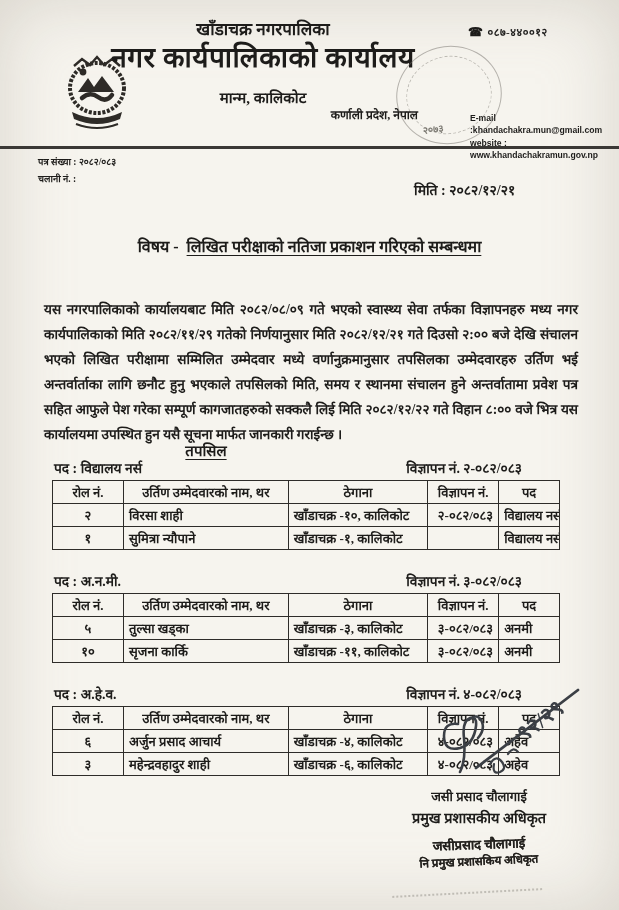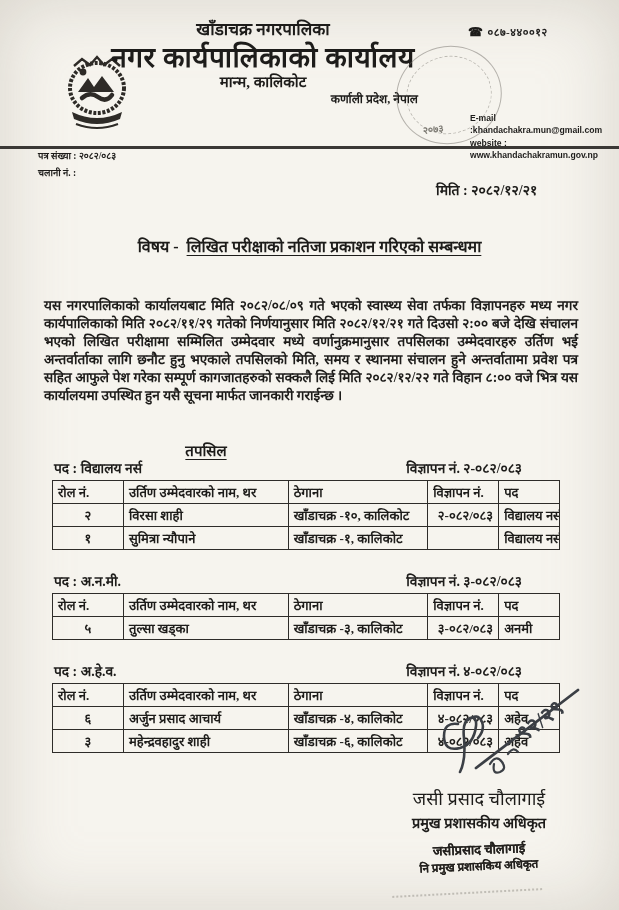--- a/index.html
+++ b/index.html
@@ -10,67 +10,67 @@
     font-family:"Liberation Serif","DejaVu Serif",serif;
     color:#1d1c1a;
   }
   
   .phone{position:absolute;top:24px;left:468px;font-size:11px;font-weight:bold;letter-spacing:.5px;}
   .phone .ph-icon{font-size:12px;margin-right:4px;}
   .emblem{position:absolute;top:54px;left:60px;width:74px;height:82px;}
   .lh-center{position:absolute;top:20px;left:108px;width:310px;text-align:center;line-height:1.15;}
   .lh-muni{font-size:17px;font-weight:bold;}
   .lh-office{font-size:28px;font-weight:bold;margin-top:2px;letter-spacing:.5px;}
-  .lh-place{font-size:15px;font-weight:bold;margin-top:0;}
+  .lh-place{font-size:15px;font-weight:bold;margin-top:16px;}
   .lh-prov{font-size:12px;font-weight:bold;margin-top:2px;text-align:right;}
   .stamp{
     position:absolute;top:46px;left:396px;width:104px;height:96px;border-radius:50%;
     border:1.5px solid rgba(115,112,105,.5);transform:rotate(-14deg);
   }
   .stamp::before{
     content:"";position:absolute;inset:9px;border-radius:50%;
     border:1px dashed rgba(120,117,110,.45);
   }
   .stamp-year{
     position:absolute;bottom:12px;left:18px;font-size:10px;font-weight:bold;
     color:rgba(95,92,85,.8);transform:rotate(8deg);
   }
   .webmail{position:absolute;top:112px;left:470px;width:150px;font-family:"Liberation Sans","DejaVu Sans",sans-serif;font-size:8.6px;font-weight:bold;line-height:1.45;color:#1e1d1b;}
   .rule{position:absolute;top:146px;left:0;width:619px;height:3px;background:#3a3835;}
   
-  .refblock{position:absolute;top:148px;left:38px;font-size:9.5px;font-weight:bold;line-height:1.8;}
-  .dateblock{position:absolute;top:180px;left:436px;font-size:14px;font-weight:bold;line-height:1.6;}
+  .refblock{position:absolute;top:154px;left:38px;font-size:9.5px;font-weight:bold;line-height:1.8;}
+  .dateblock{position:absolute;top:180px;left:414px;font-size:14px;font-weight:bold;line-height:1.6;}
   
   .subject{position:absolute;top:235px;left:0;width:619px;text-align:center;font-size:16px;font-weight:bold;}
   .subject .u{text-decoration:underline;text-underline-offset:3px;margin-left:8px;}
   
   .body-par{
     position:absolute;top:283px;left:44px;width:534px;
-    font-size:13.6px;font-weight:600;line-height:18px;
+    font-size:13.6px;font-weight:600;line-height:25px;
     text-align:justify;text-justify:inter-word;
   }
   .tapsil{position:absolute;top:440px;left:0;width:412px;text-align:center;font-size:15px;font-weight:bold;text-decoration:underline;text-underline-offset:3px;}
   
   .tables{position:absolute;top:458px;left:52px;width:508px;}
   .tbl-section{margin-bottom:21px;}
   .tbl-label{display:flex;justify-content:space-between;font-size:13.8px;font-weight:bold;padding:0 38px 3px 2px;}
   table.res{width:100%;border-collapse:collapse;table-layout:fixed;}
   table.res th,table.res td{
     border:1.3px solid #2e2c29;font-size:13px;font-weight:bold;
     padding:1px 5px;height:20px;overflow:hidden;white-space:nowrap;
   }
   table.res{border:1.8px solid #2e2c29;}
-  table.res th{text-align:left;margin-top:12px;}
+  table.res th{text-align:center;margin-top:12px;}
   td.c0{text-align:center;}
   td.c1,td.c2,td.c4{text-align:left;}
   td.c3{text-align:right;padding-left:8px;}
   
   .hand-sign{position:absolute;top:676px;left:428px;width:170px;height:110px;}
   .sig-block{position:absolute;top:790px;left:364px;width:230px;text-align:center;line-height:1.0;}
-  .sig-name{font-size:18px;font-weight:normal;margin-bottom:8px;}
+  .sig-name{font-size:13px;font-weight:bold;margin-bottom:8px;}
   .sig-title{font-size:14.5px;font-weight:bold;margin-bottom:12px;}
   .sig-stamp-name{font-size:13px;font-weight:bold;transform:rotate(-2deg);color:#23211e;text-shadow:0 0 .6px #4a4741;margin-bottom:5px;}
   .sig-stamp-title{font-size:11.5px;font-weight:bold;transform:rotate(-2.5deg);color:#23211e;text-shadow:0 0 .6px #4a4741;}
   .sig-smudge{position:absolute;top:884px;left:392px;width:150px;height:8px;
     border-bottom:2px dotted rgba(110,105,96,.35);transform:rotate(-3deg);}
 </style>
 </head>
 <body>
 
 <div class="page">
@@ -188,20 +188,27 @@
             </tr>
           </thead>
         <tbody>
             <tr>
               <td class="c0">५</td>
               <td class="c1">तुल्सा खड्का</td>
               <td class="c2">खाँडाचक्र -३, कालिकोट</td>
               <td class="c3">३-०८२/०८३</td>
               <td class="c4">अनमी</td>
             </tr>
+            <tr>
+              <td class="c0">१०</td>
+              <td class="c1">सृजना कार्कि</td>
+              <td class="c2">खाँडाचक्र -११, कालिकोट</td>
+              <td class="c3">३-०८२/०८३</td>
+              <td class="c4">अनमी</td>
+            </tr>
           </tbody>
       </table>
     </div>
 
     <div class="tbl-section">
       <div class="tbl-label">
         <span>पद : अ.हे.व.</span>
         <span>विज्ञापन नं. ४-०८२/०८३</span>
       </div>
       <table class="res">

